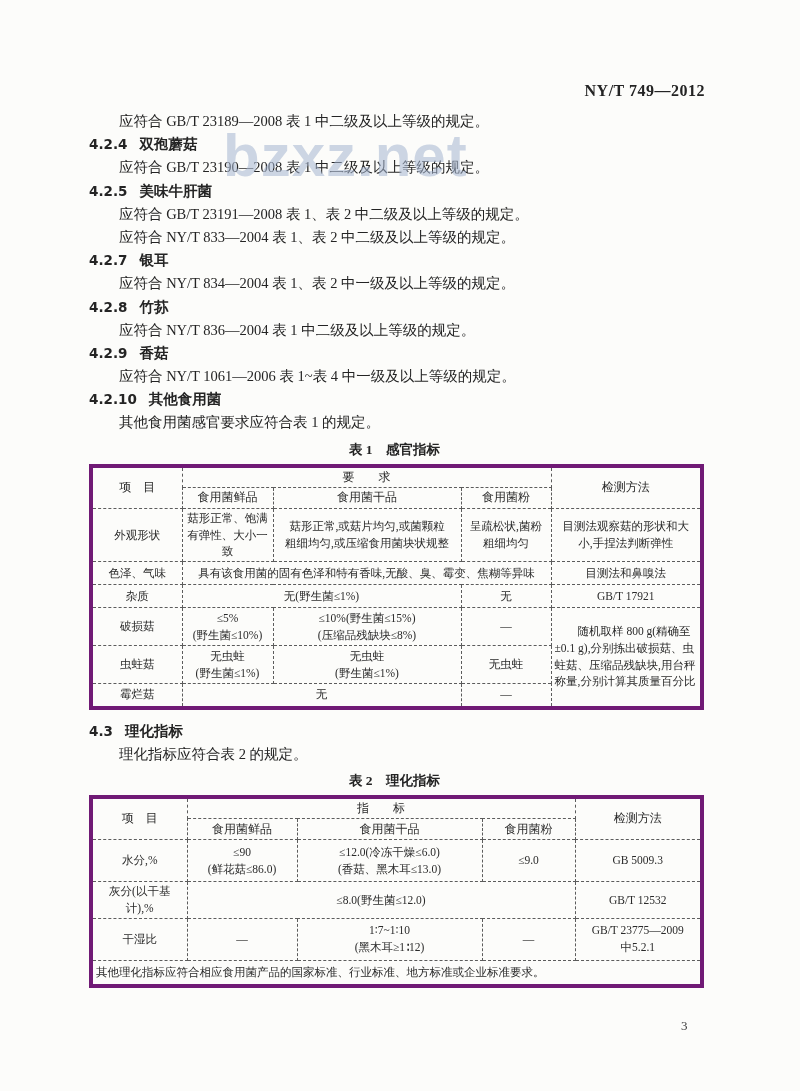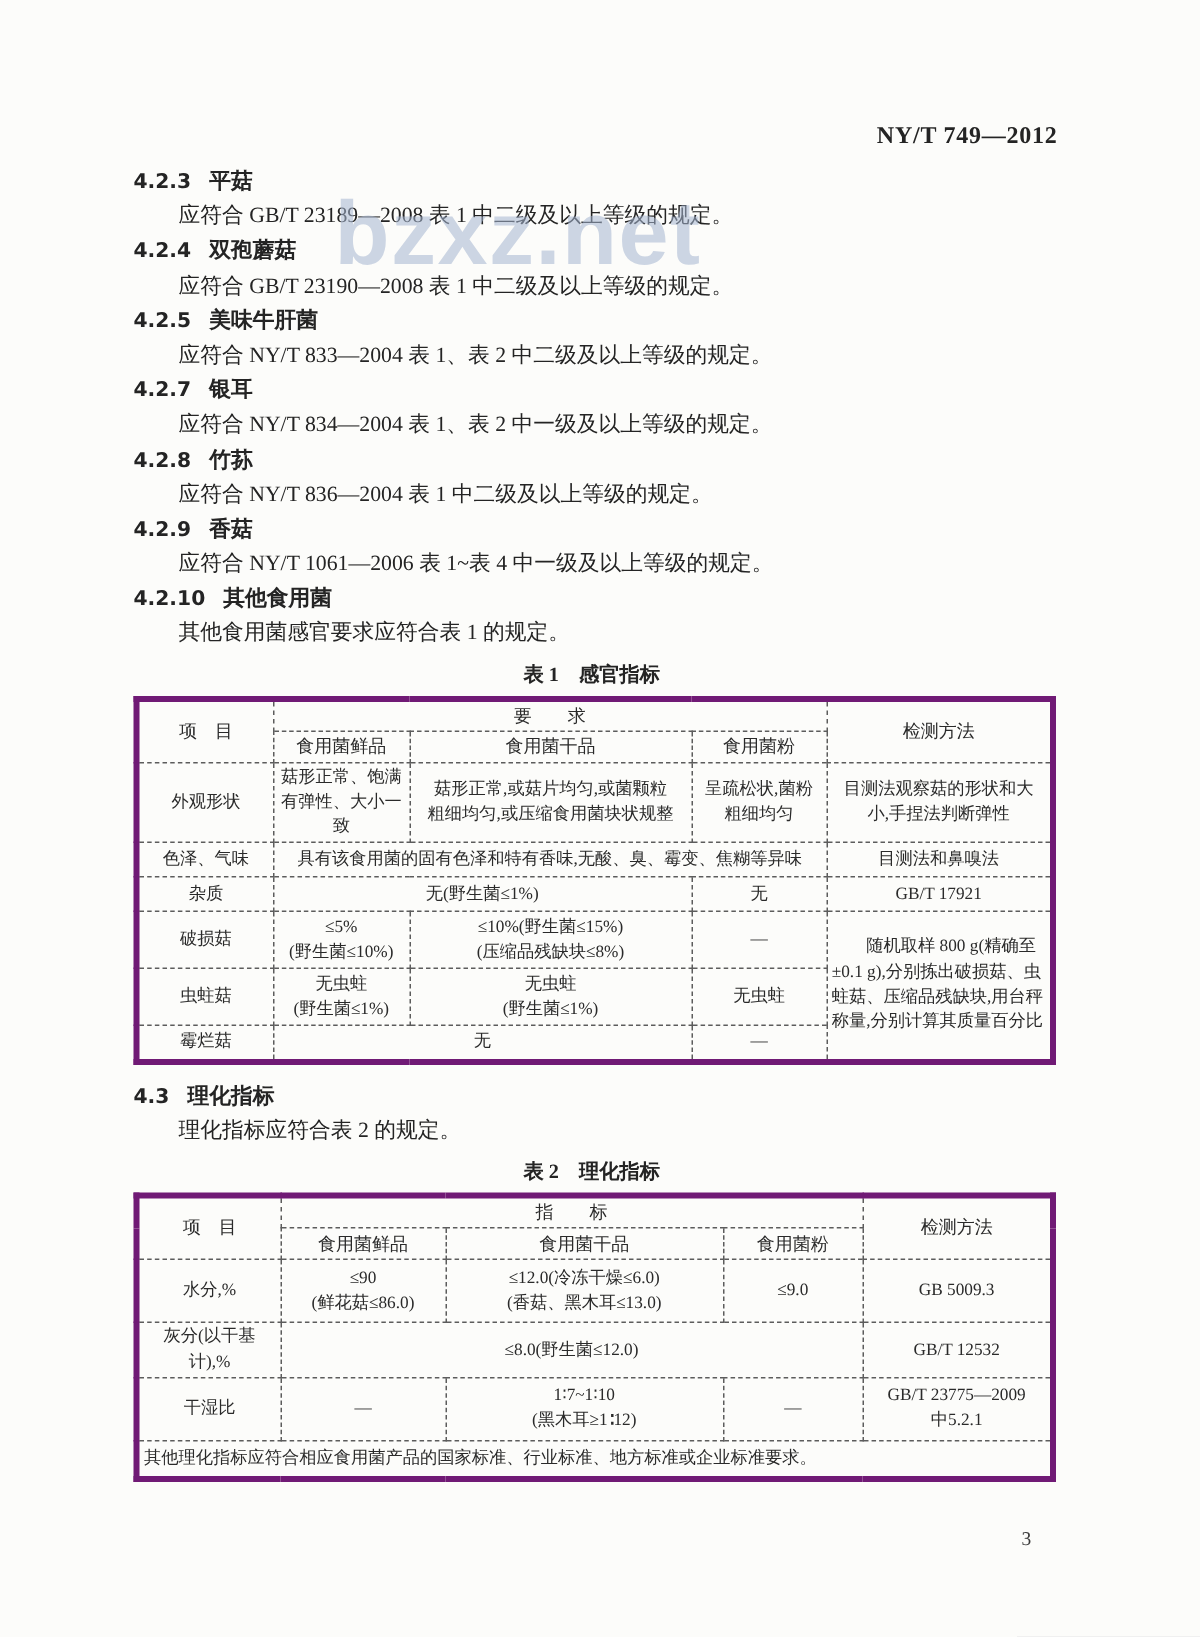--- a/index.html
+++ b/index.html
@@ -71,25 +71,25 @@
 <body>
 
 <div class="page">
 
   <div class="doc-number">NY/T 749—2012</div>
 
   <div class="watermark">bzxz.net</div>
 
   <div class="body">
 
-    <div class="line heading"><span class="num">4.2.3</span><span>平菇</span></div>
     <div class="line para">应符合 GB/T 23189—2008 表 1 中二级及以上等级的规定。</div>
     <div class="line heading"><span class="num">4.2.4</span><span>双孢蘑菇</span></div>
     <div class="line para">应符合 GB/T 23190—2008 表 1 中二级及以上等级的规定。</div>
     <div class="line heading"><span class="num">4.2.5</span><span>美味牛肝菌</span></div>
+    <div class="line para">应符合 GB/T 23191—2008 表 1、表 2 中二级及以上等级的规定。</div>
     <div class="line para">应符合 NY/T 833—2004 表 1、表 2 中二级及以上等级的规定。</div>
     <div class="line heading"><span class="num">4.2.7</span><span>银耳</span></div>
     <div class="line para">应符合 NY/T 834—2004 表 1、表 2 中一级及以上等级的规定。</div>
     <div class="line heading"><span class="num">4.2.8</span><span>竹荪</span></div>
     <div class="line para">应符合 NY/T 836—2004 表 1 中二级及以上等级的规定。</div>
     <div class="line heading"><span class="num">4.2.9</span><span>香菇</span></div>
     <div class="line para">应符合 NY/T 1061—2006 表 1~表 4 中一级及以上等级的规定。</div>
     <div class="line heading"><span class="num">4.2.10</span><span>其他食用菌</span></div>
     <div class="line para">其他食用菌感官要求应符合表 1 的规定。</div>
 

